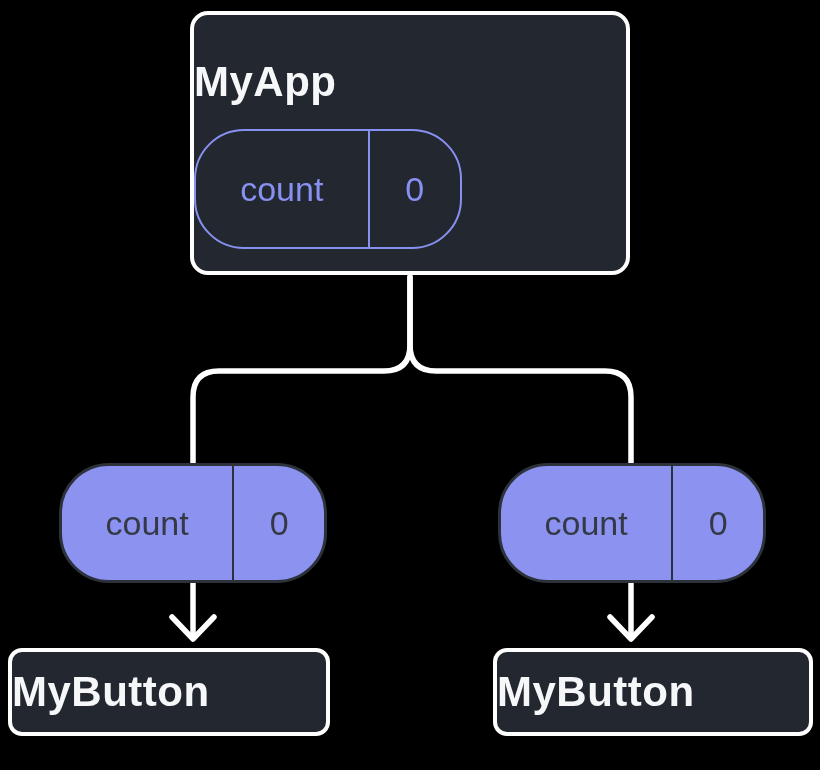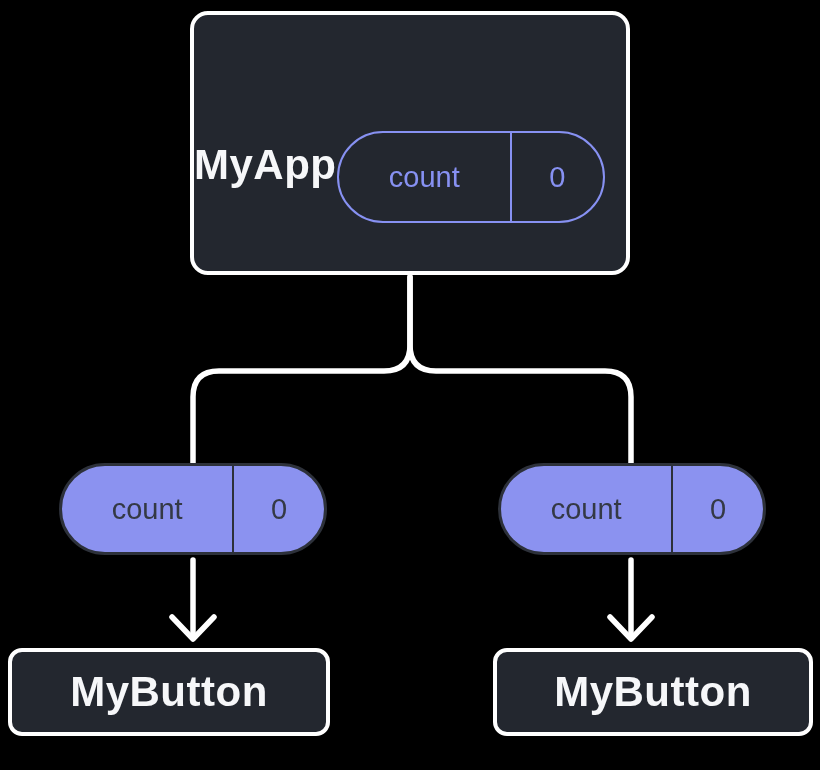--- a/index.html
+++ b/index.html
@@ -31,22 +31,22 @@
     stroke-linecap:round;
     stroke-linejoin:round;
   }
   .node{
     position:absolute;
     background:var(--node-fill);
     border:4px solid var(--node-border);
     box-sizing:border-box;
     z-index:1;
     display:flex;
-    flex-direction:row;
-    align-items:center;
+    flex-direction:column;
+    align-items:flex-start;
   }
   .node-root{
     left:190px;top:11px;width:440px;height:264px;
     border-radius:18px;
     padding-top:44px;
   }
   .node-title{
     color:var(--light-text);
     font-size:42px;
     font-weight:700;
@@ -55,27 +55,27 @@
   }
   .node-button{
     top:648px;width:322px;height:88px;
     border-radius:14px;
     justify-content:center;
   }
   .node-button-left{left:8px;}
   .node-button-right{left:493px;width:320px;}
   .pill{
     box-sizing:border-box;
-    width:268px;height:92px;
+    width:268px;height:120px;
     border-radius:50px;
     display:flex;
     align-items:stretch;
     overflow:hidden;
     z-index:1;
-    font-size:29px;
+    font-size:34px;
   }
   .pill-outline{
     margin-top:24px;
     border:2.5px solid var(--purple);
     background:transparent;
     color:var(--purple);
   }
   .pill-outline .pill-value{border-left:2.5px solid var(--purple);}
   .pill-filled{
     position:absolute;

